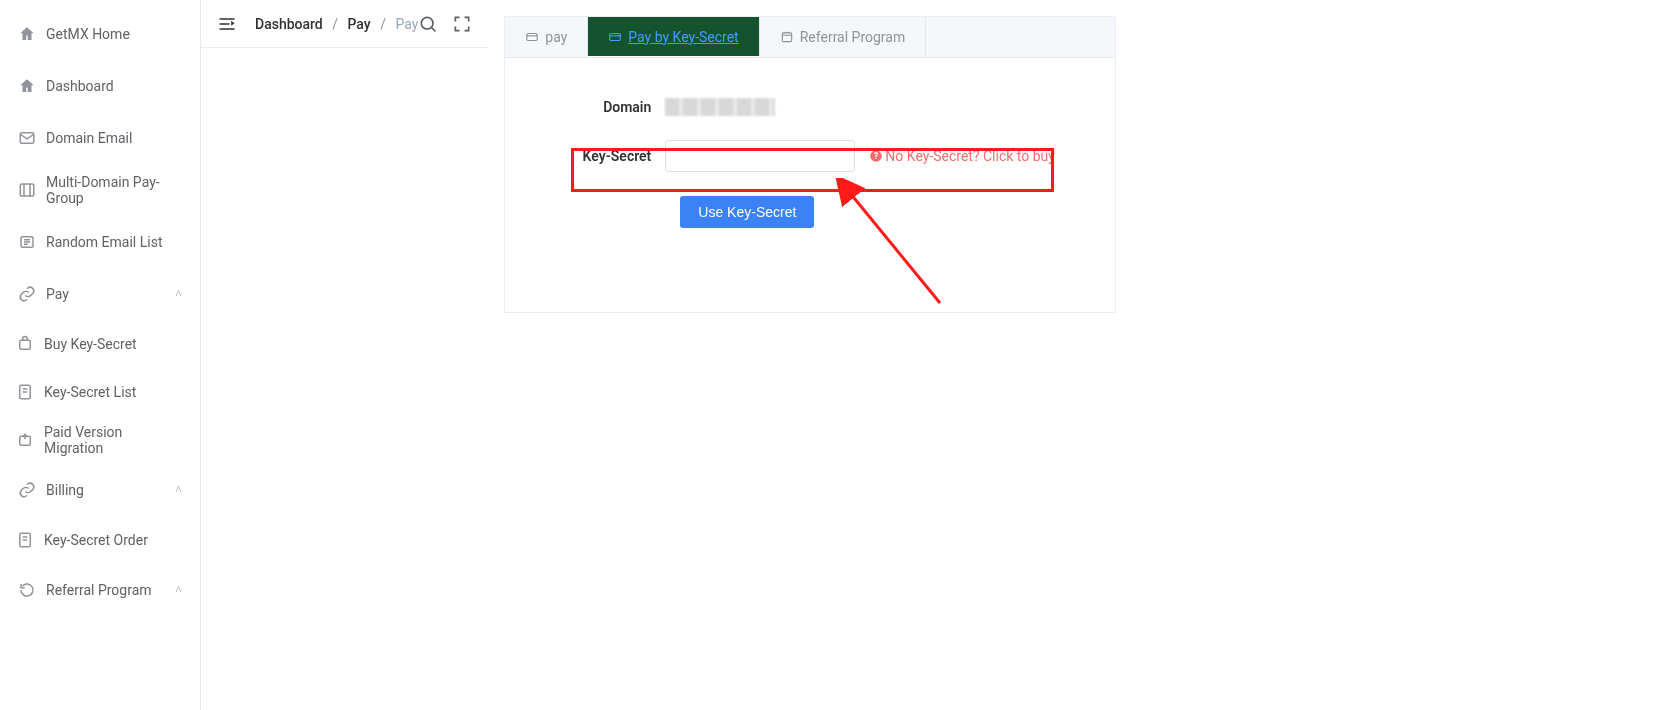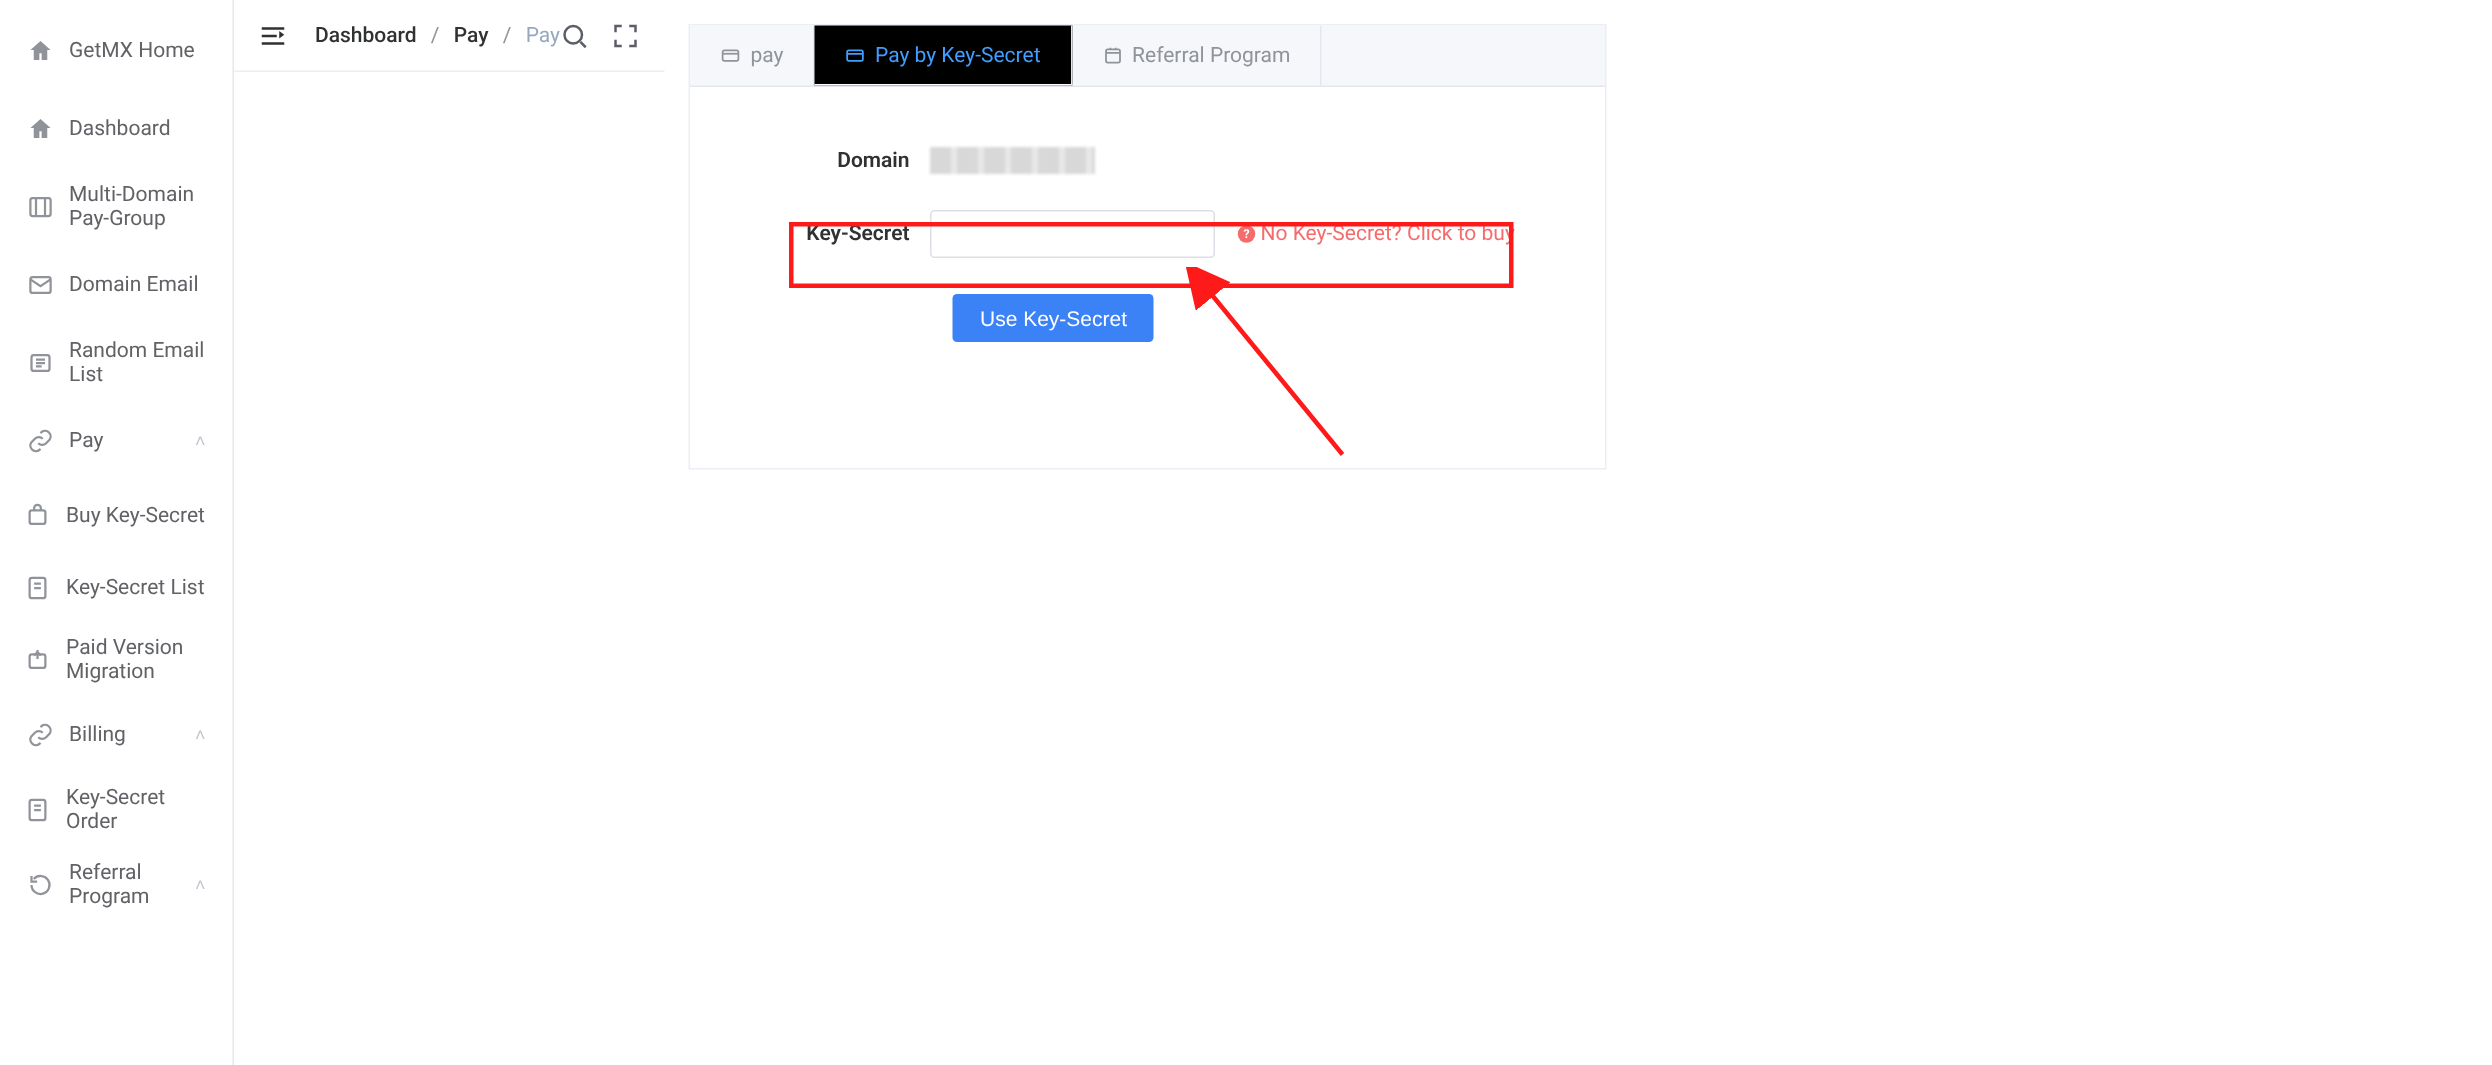--- a/index.html
+++ b/index.html
@@ -1,41 +1,41 @@
 <!DOCTYPE html>
 <html><head>
 <meta charset="utf-8">
 <style>
 * { box-sizing: border-box; margin: 0; padding: 0; }
 body { font-family: -apple-system, BlinkMacSystemFont, "Segoe UI", Roboto, Arial, sans-serif; font-size: 14px; color: #5a5e66; background: #fff; }
 .app { display: flex; min-height: 100vh; }
 
 
-.sidebar { width: 156px; border-right: 1px solid #e4e7ed; background: #fff; padding-top: 8px; flex-shrink: 0; }
+.sidebar { width: 201px; border-right: 1px solid #e4e7ed; background: #fff; padding-top: 8px; flex-shrink: 0; }
 .side-item { display: flex; align-items: center; height: 52px; padding: 0 18px; cursor: pointer; color: #606266; font-size: 14px; }
 .side-item.sub { padding-left: 16px; height: 48px; }
 .side-item .icon { width: 18px; height: 18px; margin-right: 10px; color: #909399; display: inline-flex; align-items: center; justify-content: center; flex-shrink: 0; }
 .side-item .chev { margin-left: auto; color: #c0c4cc; font-size: 12px; }
 
 
 .main { flex: 1; display: flex; flex-direction: row; }
 .topbar { height: 48px; display: flex; align-items: center; padding: 0 16px; border-bottom: 1px solid #ebeef5; }
 .hamburger { width: 20px; height: 20px; margin-right: 18px; cursor: pointer; color: #303133; }
 .breadcrumb { font-size: 14px; color: #303133; font-weight: 500; }
 .breadcrumb .sep { margin: 0 6px; color: #909399; font-weight: normal; }
 .breadcrumb .muted { color: #97a8be; font-weight: normal; }
 .topbar-right { margin-left: auto; display: flex; align-items: center; gap: 14px; }
 .tool-icon { width: 20px; height: 20px; cursor: pointer; color: #5a5e66; }
 
 
 .content { padding: 16px; }
 .card { border: 1px solid #ebeef5; background: #fff; }
 .tabs { display: flex; background: #f5f7fa; border-bottom: 1px solid #e4e7ed; }
 .tab { padding: 0 20px; height: 40px; display: flex; align-items: center; gap: 6px; cursor: pointer; font-size: 14px; color: #909399; border-right: 1px solid #e4e7ed; }
-.tab.active { background: #000000; color: #409eff; border-bottom: 1px solid #fff; margin-bottom: -1px; }
+.tab.active { background: #14532d; color: #409eff; border-bottom: 1px solid #fff; margin-bottom: -1px; text-decoration: underline; }
 .tab .ticon { width: 14px; height: 14px; }
 
 .form { padding: 40px 60px 60px; position: relative; }
 .row { display: flex; align-items: center; margin-bottom: 24px; }
 .lbl { width: 100px; text-align: right; padding-right: 14px; font-weight: 600; color: #303133; }
 .domain-blur { width: 110px; height: 18px; background: repeating-linear-gradient(90deg,#d8d8d8 0 14px,#e8e8e8 14px 18px); filter: blur(1px); }
 .inputbox { width: 190px; height: 32px; border: 1px solid #dcdfe6; border-radius: 3px; padding: 0 10px; outline: none; }
 .help-link { margin-left: 14px; color: #f56c6c; font-size: 14px; display: inline-flex; align-items: center; gap: 2px; cursor: pointer; }
 .help-link .qicon { width: 14px; height: 14px; }
 .btn-primary { height: 32px; background: #3b82f6; color: #fff; border: none; border-radius: 3px; padding: 0 18px; cursor: pointer; font-size: 14px; margin-left: 15px; }
@@ -61,34 +61,34 @@
       <span class="icon">
           <svg viewBox="0 0 24 24" fill="currentColor">
             <path d="M12 3l9 8h-3v9h-5v-6h-2v6H6v-9H3z"></path>
           </svg>
         </span>
       <span>Dashboard</span>
     </div>
     <div class="side-item">
       <span class="icon">
           <svg viewBox="0 0 24 24" fill="none" stroke="currentColor" stroke-width="2">
+            <rect x="3" y="5" width="18" height="14" rx="2"></rect>
+            <path d="M3 7l9 6 9-6"></path>
+          </svg>
+        </span>
+      <span>Domain Email</span>
+    </div>
+    <div class="side-item">
+      <span class="icon">
+          <svg viewBox="0 0 24 24" fill="none" stroke="currentColor" stroke-width="2">
             <rect x="3" y="4" width="18" height="16" rx="2"></rect>
             <path d="M8 4v16M16 4v16"></path>
           </svg>
         </span>
       <span>Multi-Domain Pay-Group</span>
-    </div>
-    <div class="side-item">
-      <span class="icon">
-          <svg viewBox="0 0 24 24" fill="none" stroke="currentColor" stroke-width="2">
-            <rect x="3" y="5" width="18" height="14" rx="2"></rect>
-            <path d="M3 7l9 6 9-6"></path>
-          </svg>
-        </span>
-      <span>Domain Email</span>
     </div>
     <div class="side-item">
       <span class="icon">
           <svg viewBox="0 0 24 24" fill="none" stroke="currentColor" stroke-width="2">
             <rect x="4" y="5" width="16" height="14" rx="2"></rect>
             <path d="M8 9h8M8 12h8M8 15h5"></path>
           </svg>
         </span>
       <span>Random Email List</span>
     </div>

